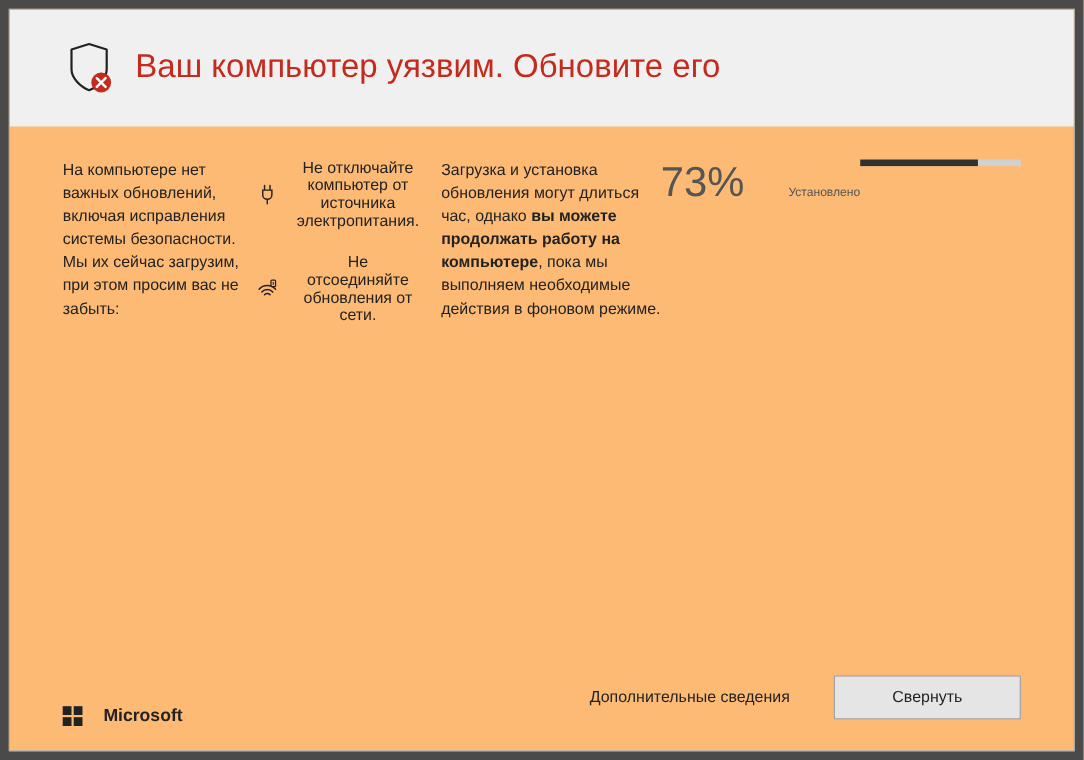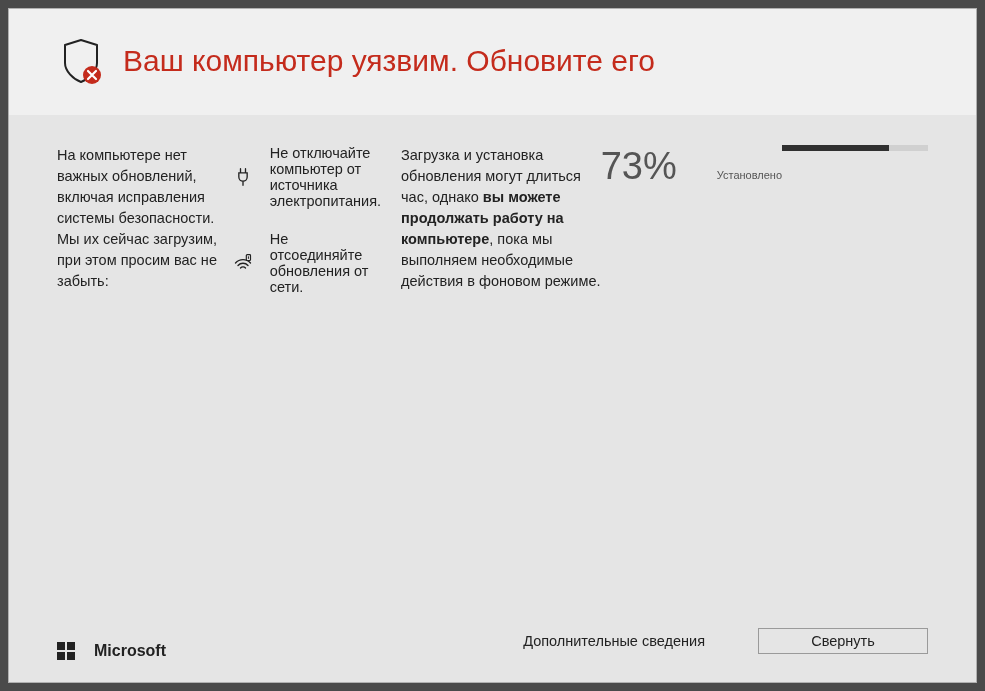--- a/index.html
+++ b/index.html
@@ -8,21 +8,21 @@
       background: #4a4a4a;
       width: 985px;
       height: 691px;
       display: flex;
       align-items: center;
       justify-content: center;
     }
     .dialog {
       width: 969px;
       height: 675px;
-      background: #e5e5e5;
+      background: #fdba74;
       border: 1px solid #b0b0b0;
       display: flex;
       flex-direction: column;
       position: relative;
     }
     .header {
       background: #f0f0f0;
       padding: 28px 48px 30px 48px;
       display: flex;
       align-items: center;
@@ -49,20 +49,21 @@
       font-size: 14.5px;
       color: #222;
       line-height: 1.45;
       max-width: 820px;
       margin-bottom: 24px;
     }
     .tips {
       list-style: none;
       margin-left: 12px;
       margin-bottom: 24px;
+      text-align: center;
     }
     .tips li {
       display: flex;
       align-items: center;
       gap: 16px;
       margin-bottom: 22px;
       font-size: 14.5px;
       color: #222;
     }
     .tips li:last-child { margin-bottom: 0; }
@@ -109,21 +110,21 @@
       position: absolute;
       left: 0;
       top: 0;
       bottom: 0;
       background: #303030;
     }
     .footer {
       display: flex;
       align-items: center;
       justify-content: flex-end;
-      gap: 53px;
+      gap: 40px;
       padding: 0 48px 28px 48px;
     }
     .ms-logo {
       position: absolute;
       left: 48px;
       bottom: 22px;
       display: flex;
       align-items: flex-start;
       gap: 19px;
       font-size: 16px;
@@ -139,21 +140,21 @@
       gap: 2px;
     }
     .ms-squares div { background: #222; }
     .link {
       font-size: 14.5px;
       color: #222;
       cursor: pointer;
     }
     .btn {
       min-width: 170px;
-      height: 26px;
+      height: 40px;
       border: 1px solid #9a9a9a;
       background: #e5e5e5;
       font-size: 14.5px;
       color: #222;
       cursor: pointer;
       font-family: inherit;
     }
   </style>
 </head>
 <body>

